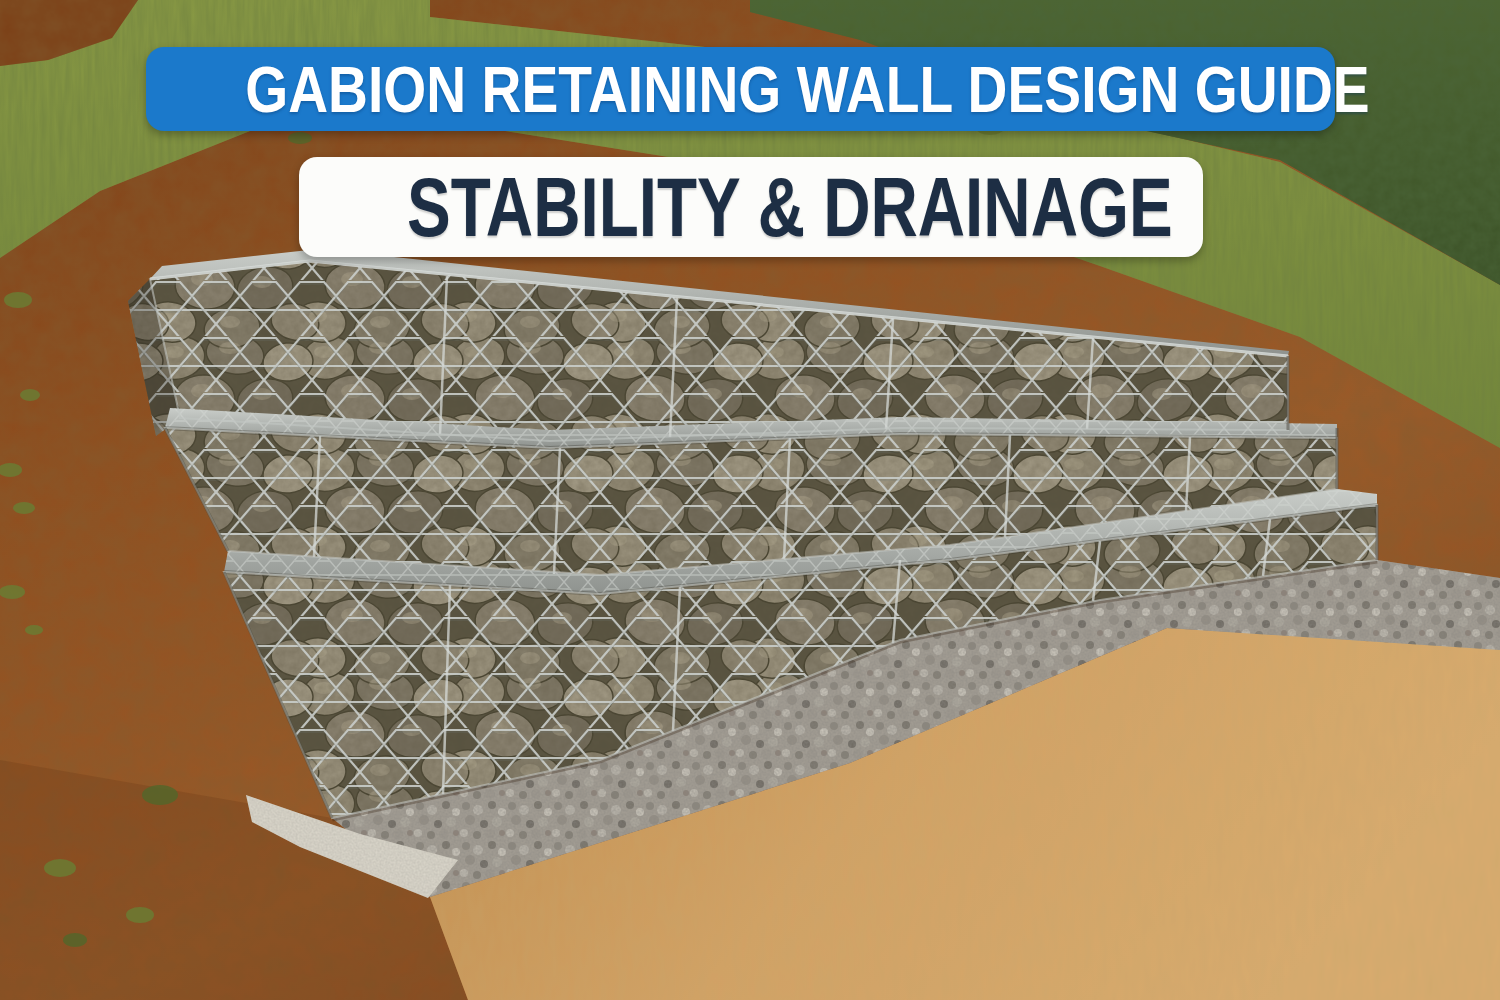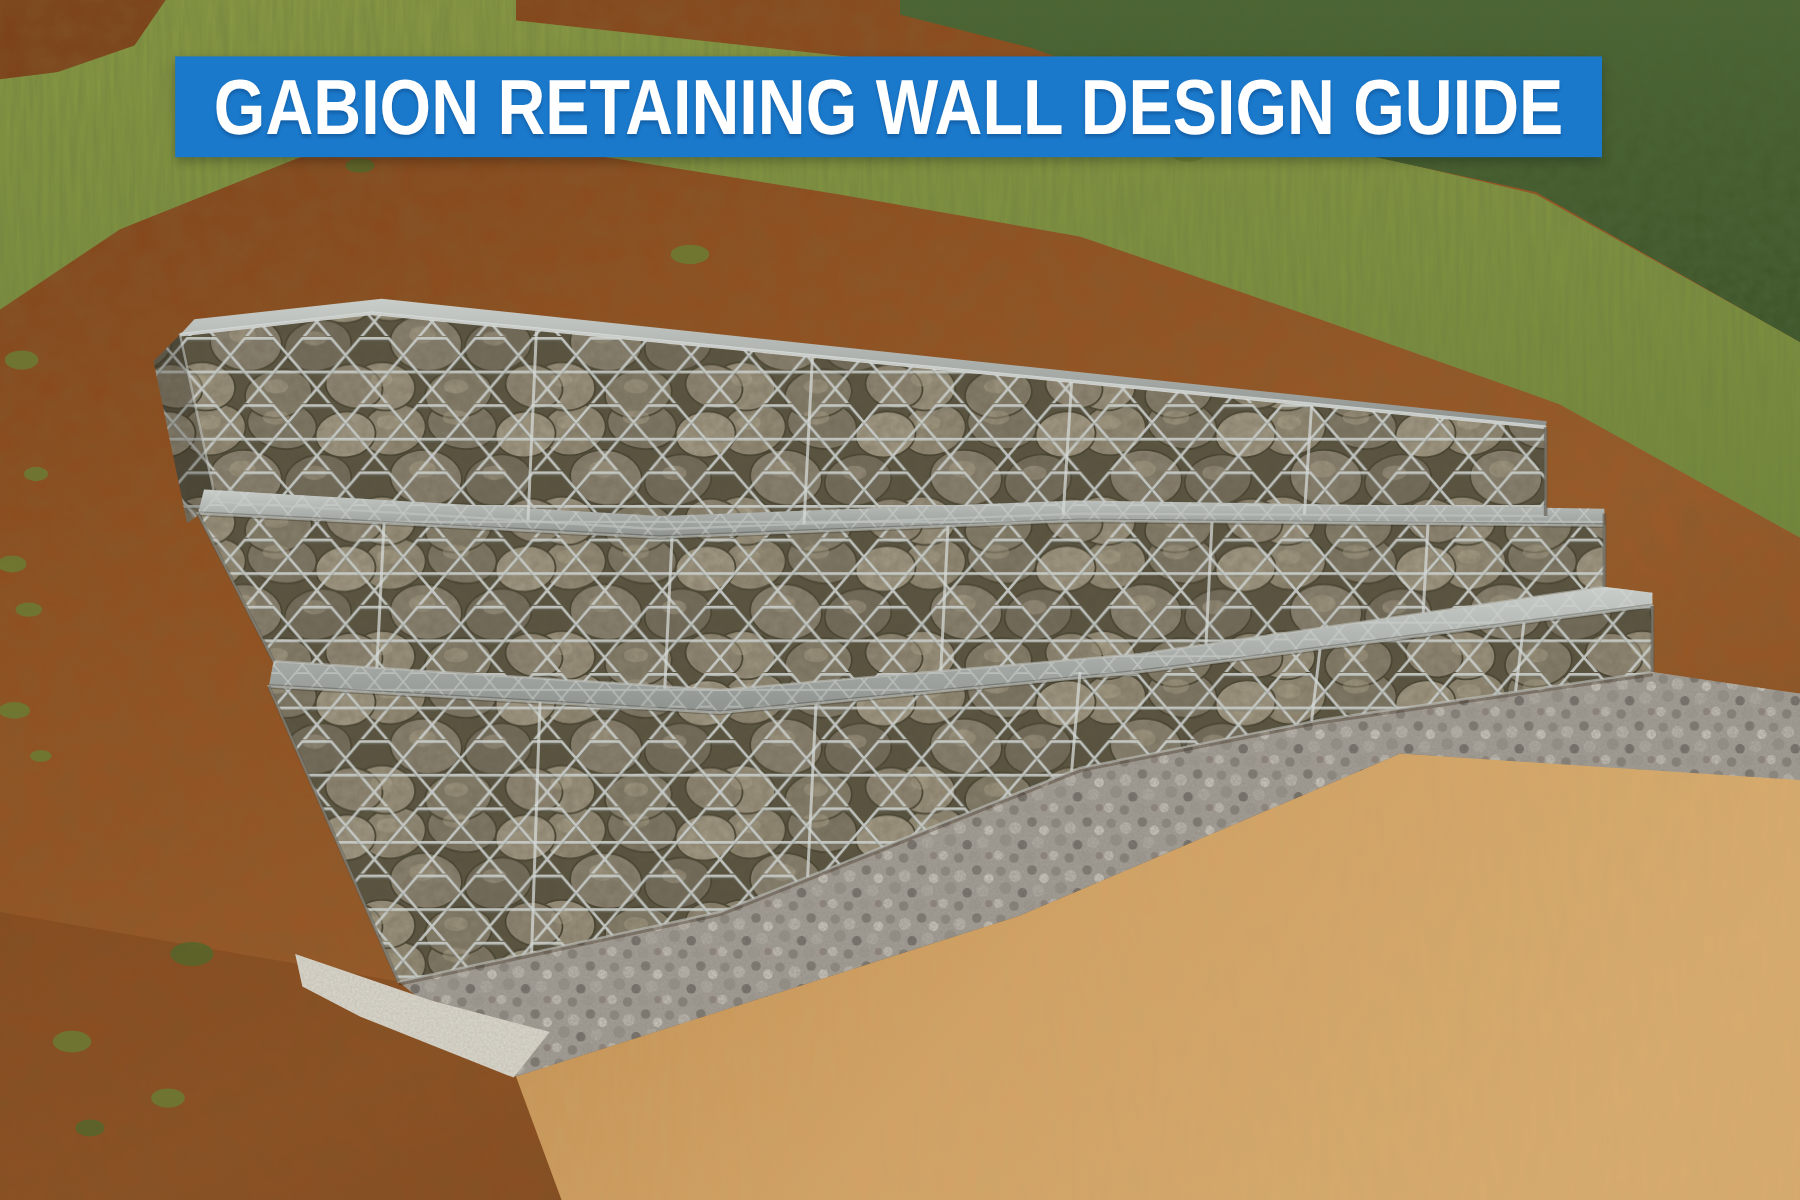--- a/index.html
+++ b/index.html
@@ -2,22 +2,22 @@
 <html><head>
 <meta charset="utf-8">
 <style>
   html,body{margin:0;padding:0;background:#222;}
   .stage{
     position:relative;width:1500px;height:1000px;overflow:hidden;
     font-family:"Liberation Sans","DejaVu Sans",sans-serif;
   }
   .stage svg{position:absolute;left:0;top:0;display:block;}
   .banner{
-    position:absolute;display:flex;align-items:center;justify-content:center;
-    white-space:nowrap;box-shadow:0 4px 9px rgba(0,0,0,.28);
+    position:absolute;display:flex;align-items:center;justify-content:flex-start;
+    white-space:nowrap;box-shadow:0 4px 9px rgba(0,0,0,.28);border-radius:18px;
   }
   .banner-blue{
     left:146px;top:47px;width:1189px;height:84px;background:#1b79cb;
   }
   .banner-blue .txt{
     color:#ffffff;font-weight:bold;font-size:65px;line-height:1;
     transform:scaleX(.85);transform-origin:center;letter-spacing:0px;
     text-shadow:0 2px 3px rgba(6,50,100,.35);
   }
   .banner-white{
@@ -295,14 +295,17 @@
       <line x1="1377" y1="505" x2="1377" y2="560" stroke="#55514a" stroke-width="3" opacity="0.6"></line>
       <line x1="224" y1="572" x2="332" y2="818" stroke="#4a463c" stroke-width="3" opacity="0.45"></line>
       <line x1="165" y1="428" x2="228" y2="551" stroke="#4a463c" stroke-width="3" opacity="0.45"></line>
     </g>
   </g>
 </svg>
 
 <div class="banner banner-blue">
   <span class="txt">GABION RETAINING WALL DESIGN GUIDE</span>
 </div>
-
+<div class="banner banner-white">
+  <span class="txt">STABILITY &amp; DRAINAGE</span>
 </div>
 
+</div>
+
 </body></html>

